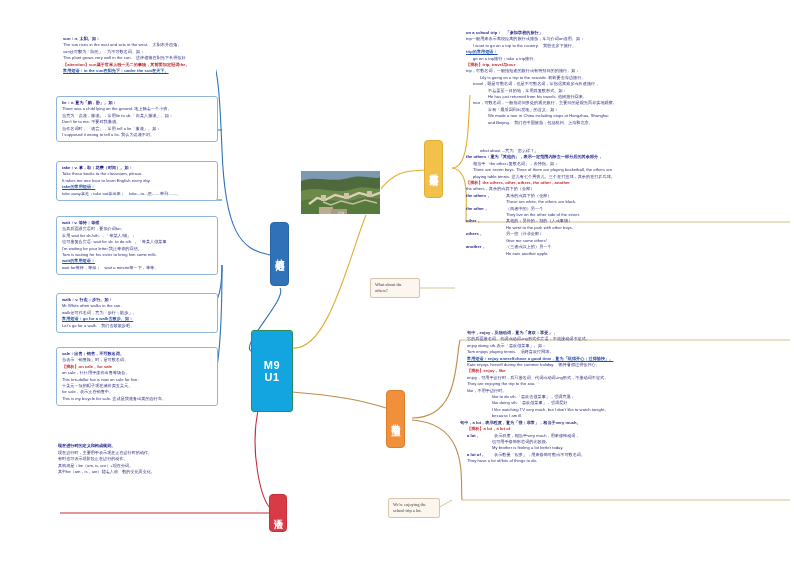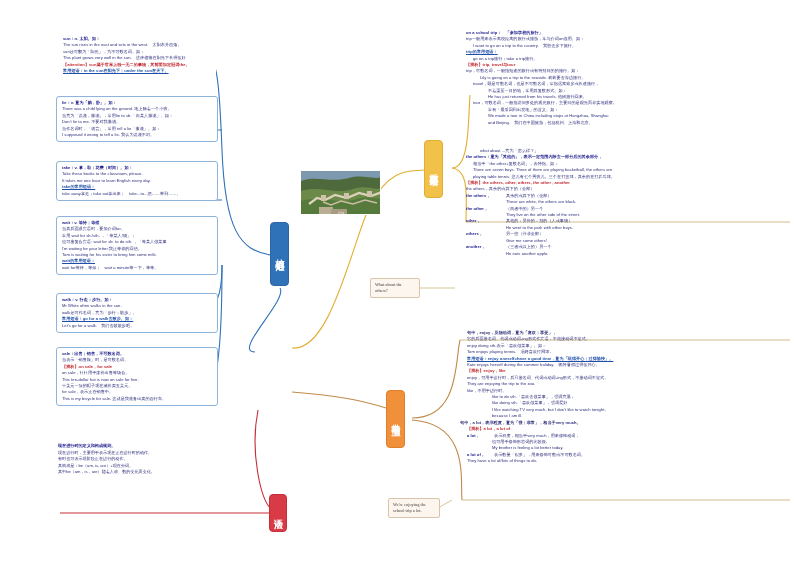--- a/index.html
+++ b/index.html
@@ -149,20 +149,24 @@
     <path d="M462,500 L790,500" stroke="#cdb67d" stroke-width=".9" fill="none"></path>
 
     <path d="M258,410 C250,450 260,500 272,510" stroke="#c62e39" stroke-width="1.1" fill="none"></path>
 
     <path d="M270,513 L60,513" stroke="#c62e39" stroke-width="1.1" fill="none"></path>
 
     <path d="M420,288 L455,288" stroke="#cdb67d" stroke-width=".8" fill="none"></path>
     <path d="M438,508 L452,500" stroke="#cdb67d" stroke-width=".8" fill="none"></path>
   </svg>
 
+  <div class="center-node" style="left:251px; top:330px; width:42px; height:82px;">
+    <span style="white-space:pre-line;">M9
+U1</span>
+  </div>
 
   <div class="branch blue" style="left:270px; top:222px; width:19px; height:64px;">
     <span>核心词汇</span>
   </div>
 
   <div class="branch yellow" style="left:424px; top:140px; width:19px; height:58px;">
     <span>重要短语</span>
   </div>
 
   <div class="branch orange" style="left:386px; top:390px; width:19px; height:58px;">

